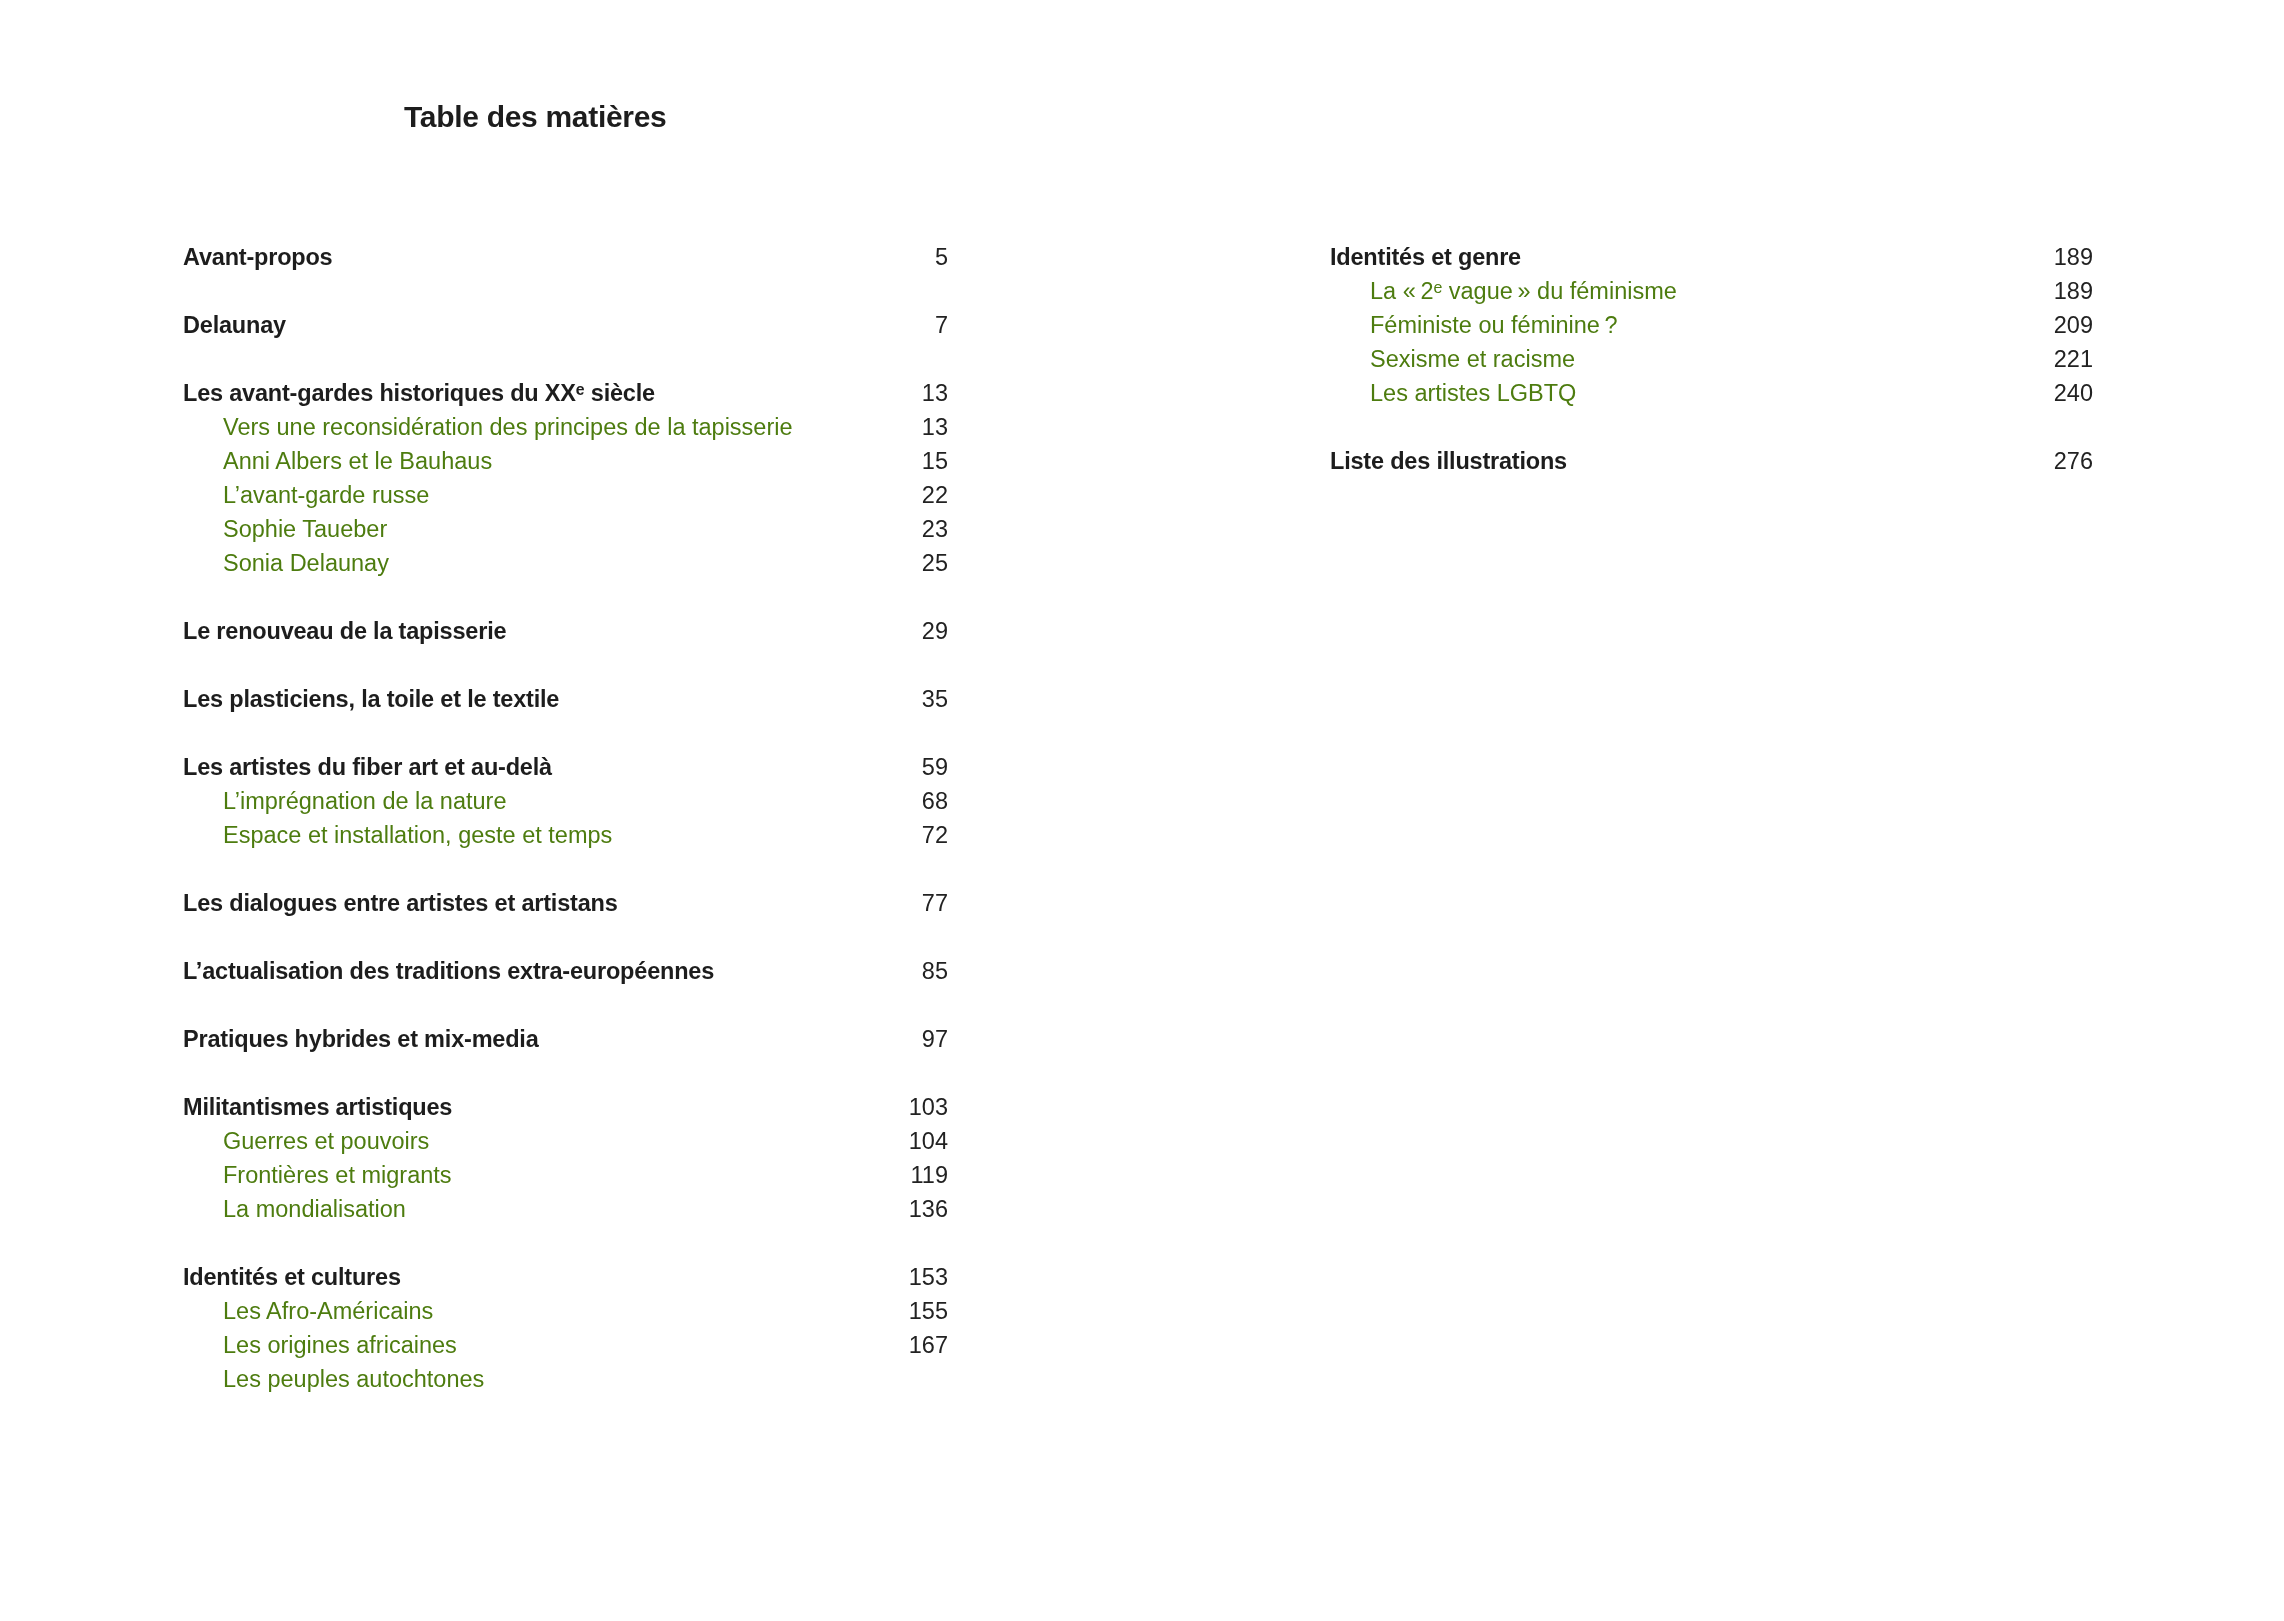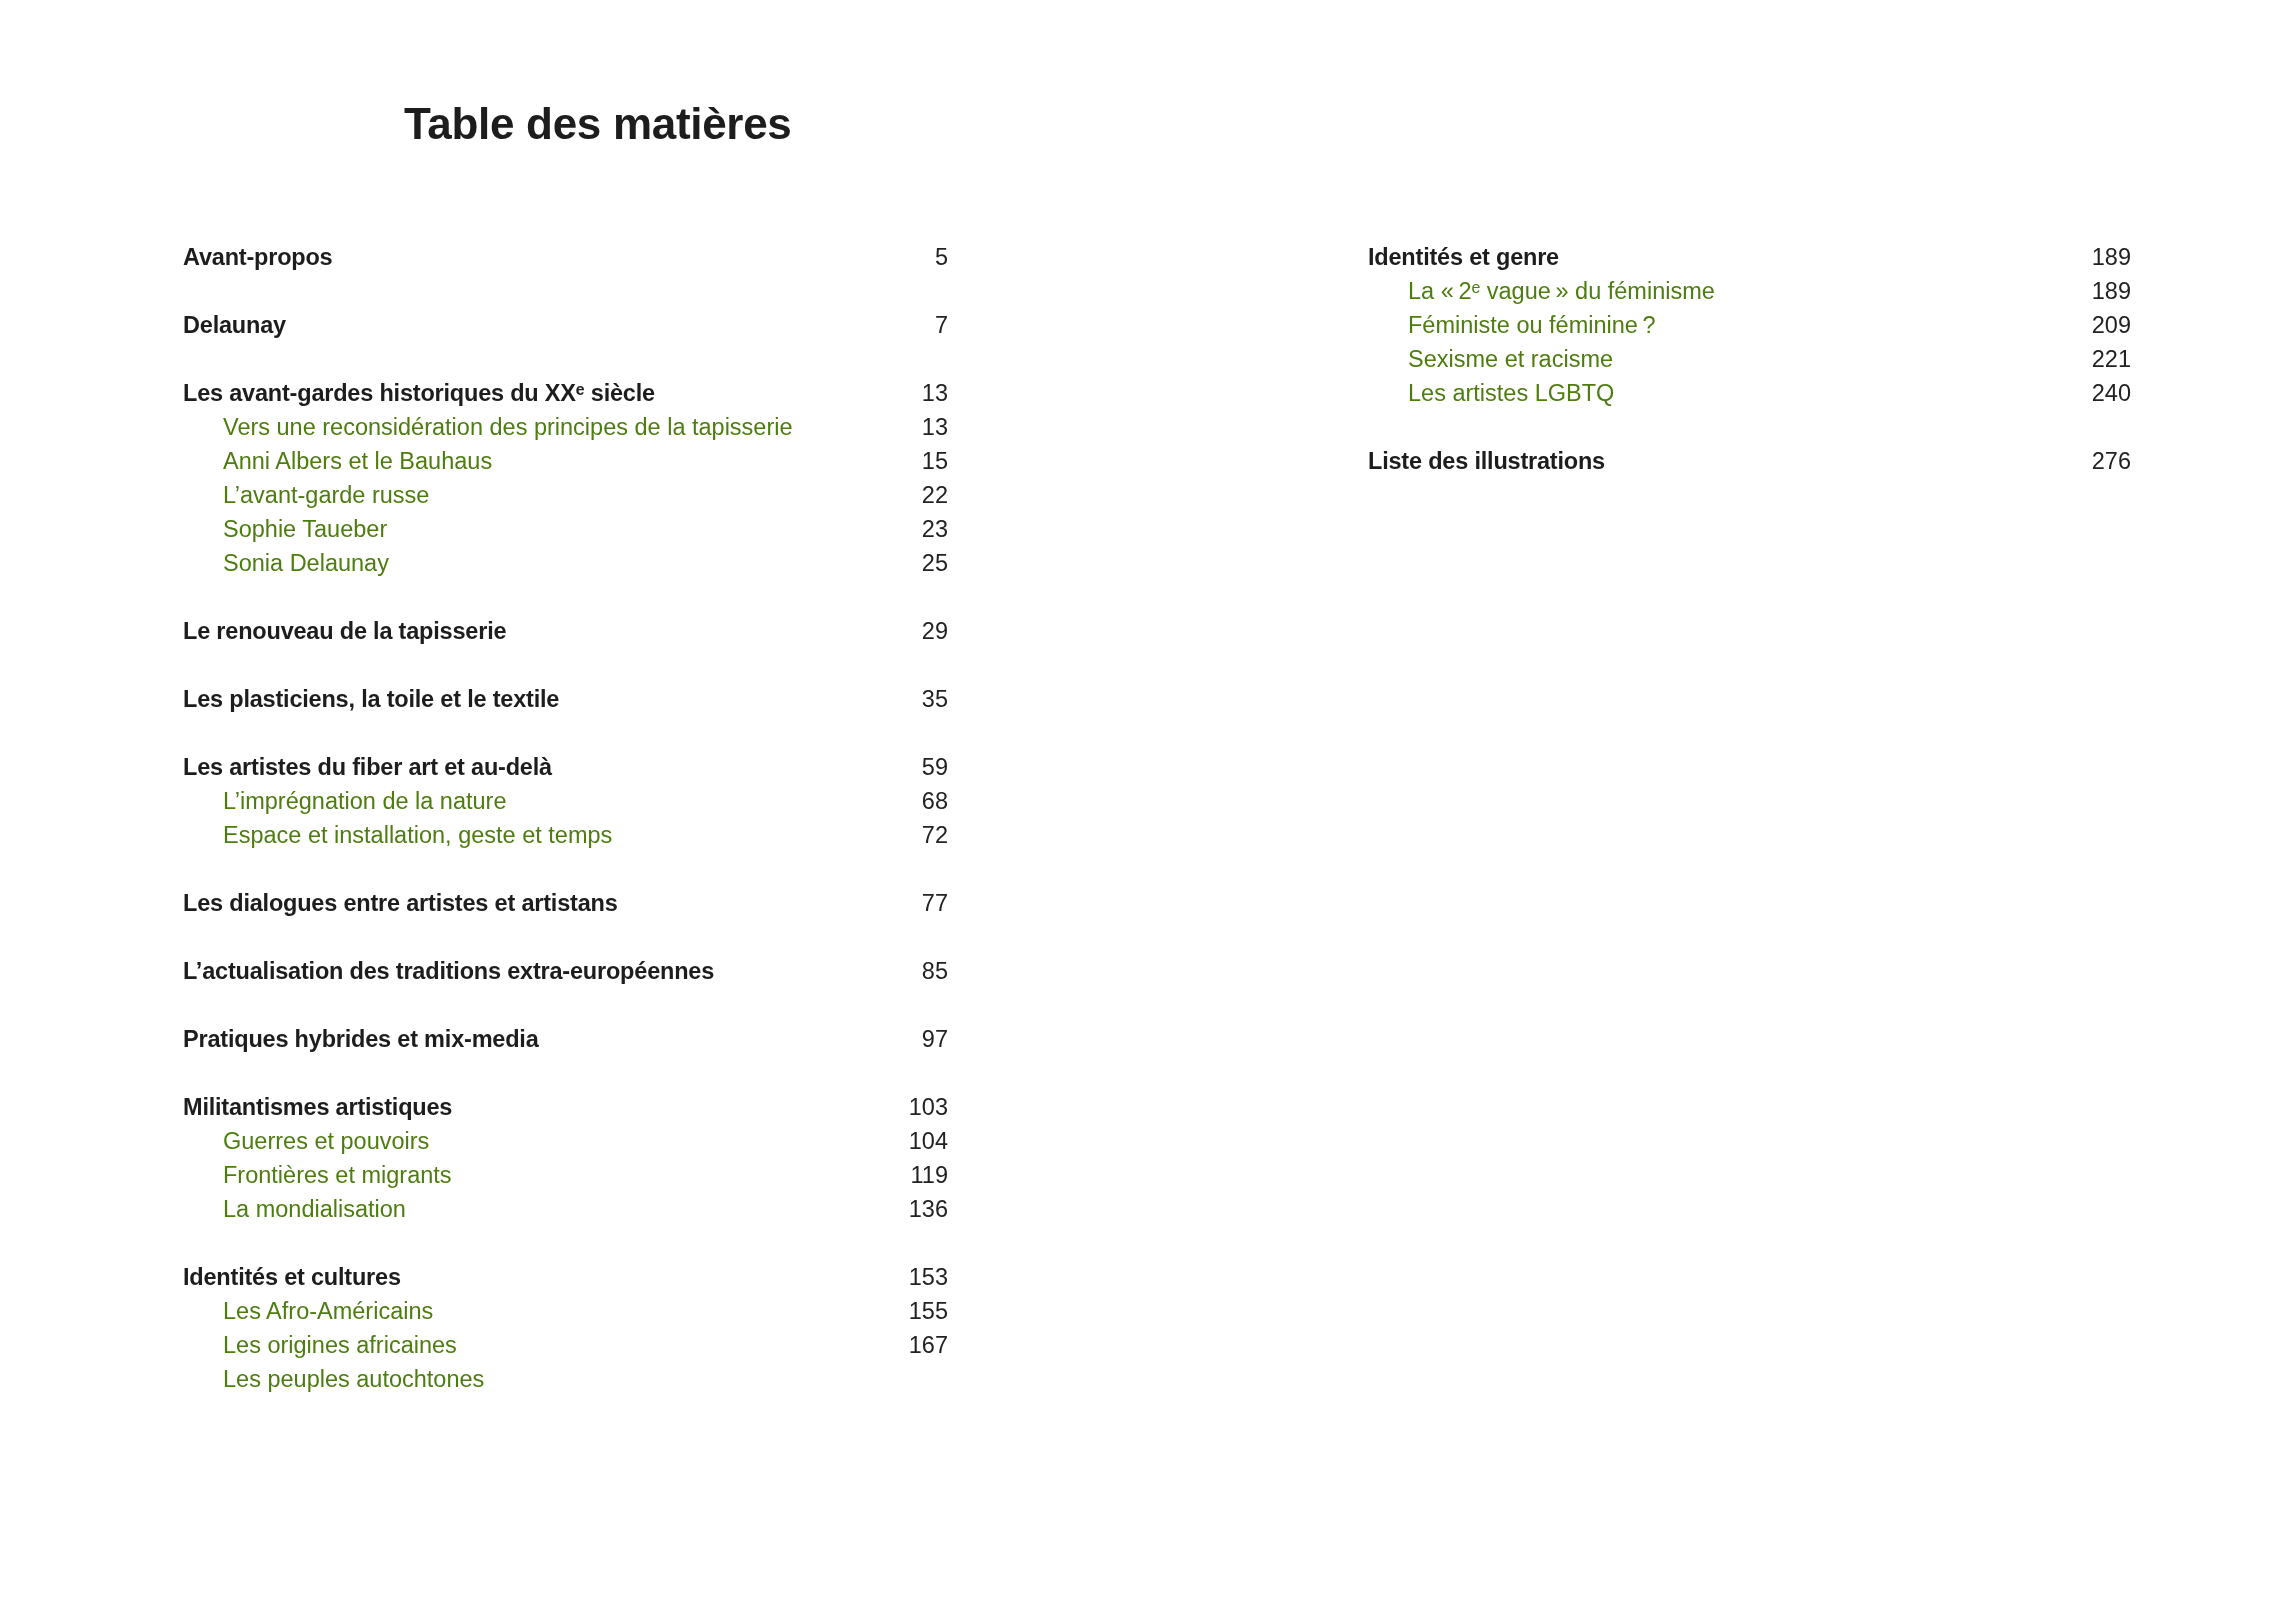--- a/index.html
+++ b/index.html
@@ -14,33 +14,33 @@
     background: #ffffff;
     font-family: "Liberation Sans", "DejaVu Sans", sans-serif;
     color: #222222;
     overflow: hidden;
   }
   .title {
     position: absolute;
     left: 404px;
     top: 102px;
     margin: 0;
-    font-size: 44px;
+    font-size: 30px;
     font-weight: 700;
     letter-spacing: -0.3px;
     line-height: 1;
     color: #1d1d1d;
   }
   .col {
     position: absolute;
     top: 240px;
     font-size: 23.5px;
   }
   .col-left  { left: 183px;  width: 765px; }
-  .col-right { left: 1368px; width: 763px; }
+  .col-right { left: 1330px; width: 763px; }
 
   .block { margin-bottom: 34px; }
 
   .row {
     display: flex;
     justify-content: flex-start;
     align-items: baseline;
     line-height: 34px;
     height: 34px;
     white-space: nowrap;

